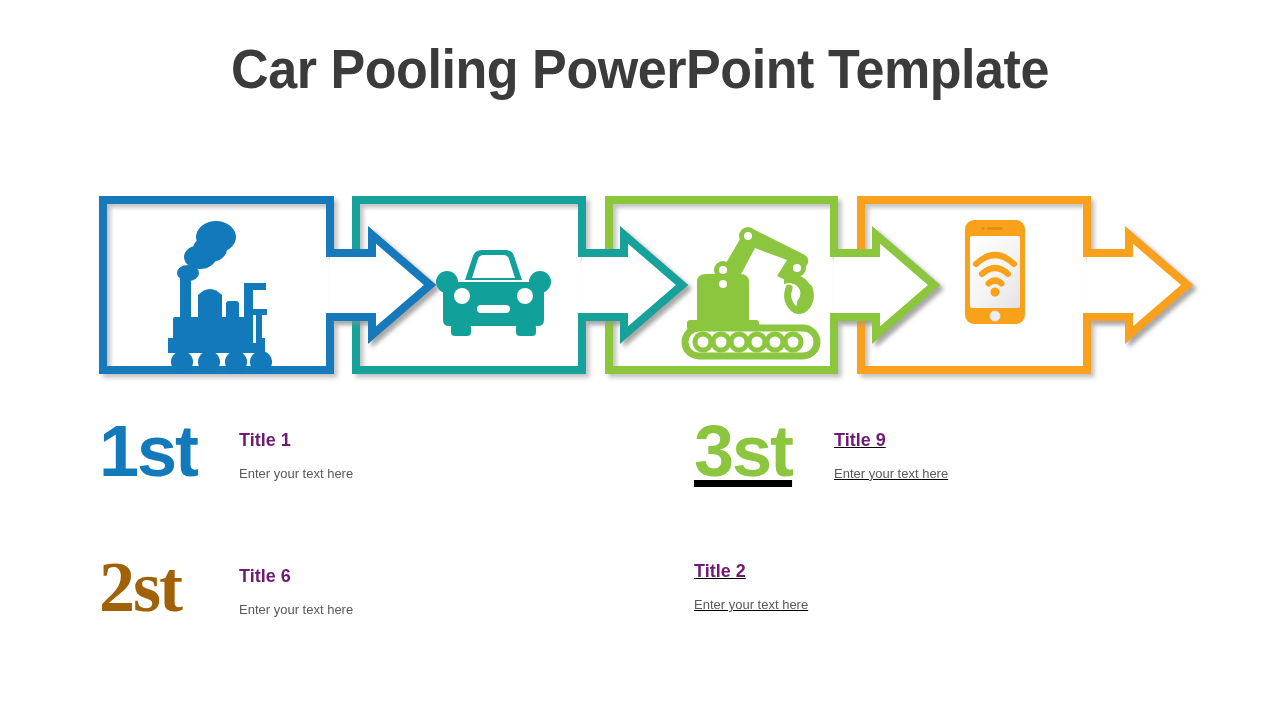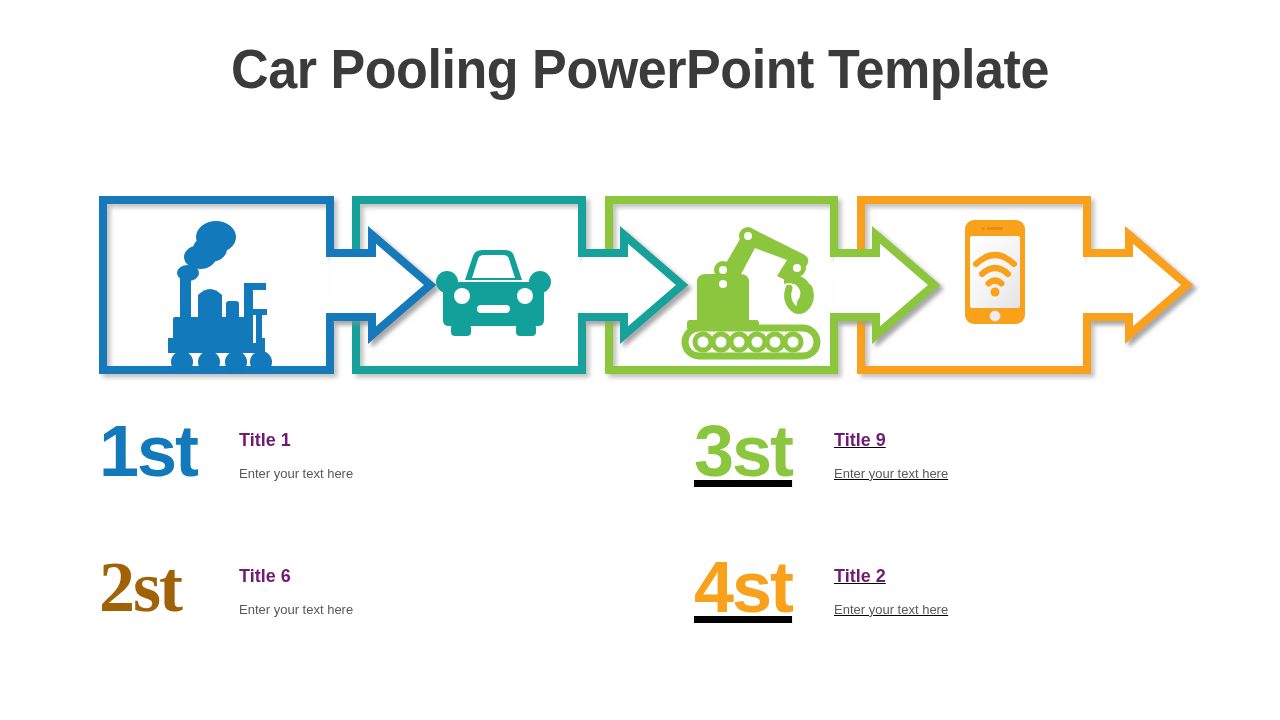--- a/index.html
+++ b/index.html
@@ -259,20 +259,19 @@
 
   <div class="legend-item col2 row1">
     <div class="rank" style="color:#8cc63e;">3st</div>
     <div class="legend-text">
       <div class="legend-title">Title 9</div>
       <div class="legend-body">Enter your text here</div>
     </div>
   </div>
 
   <div class="legend-item col2 row2">
-    <div class="rank" style="color:#f9a11b;">4st</div>
     <div class="legend-text">
       <div class="legend-title">Title 2</div>
       <div class="legend-body">Enter your text here</div>
     </div>
   </div>
 
 </div>
 
 </body></html>

